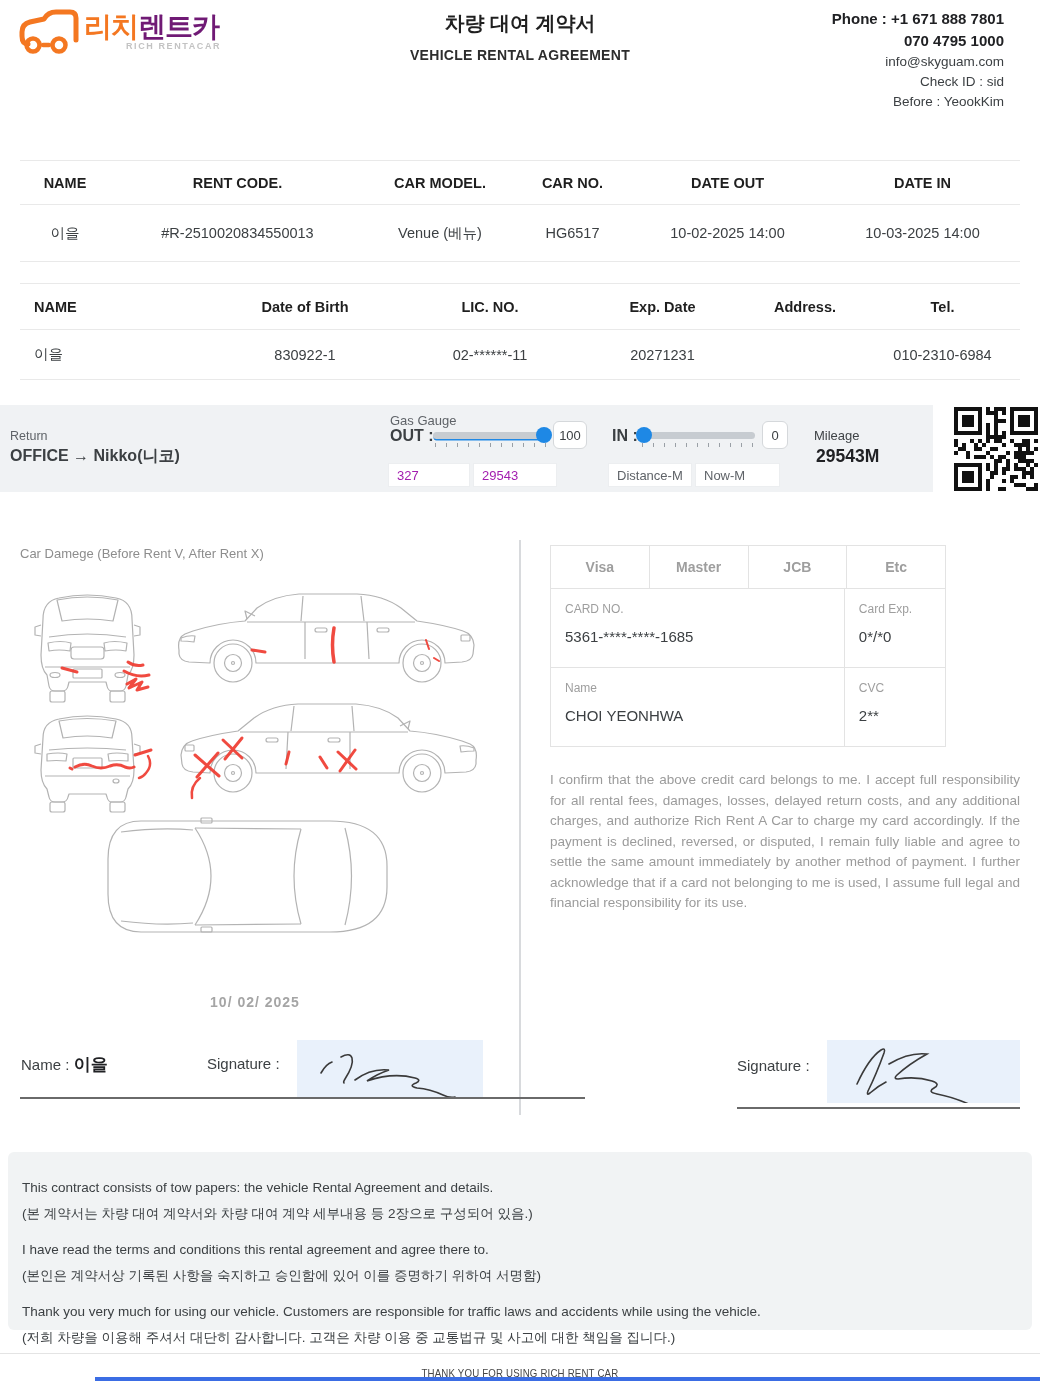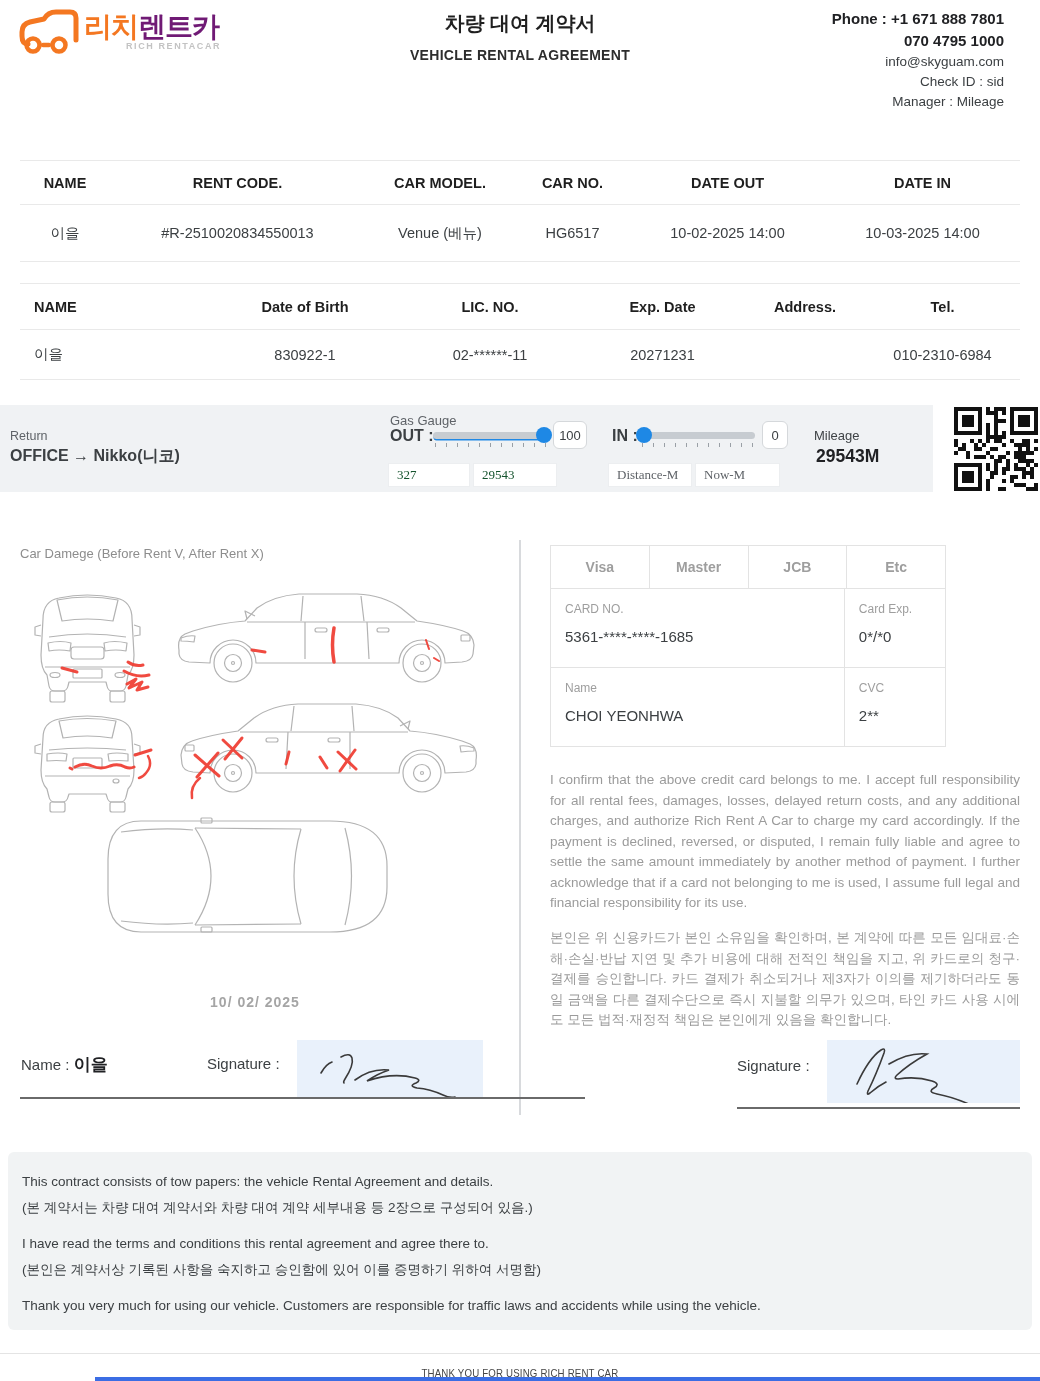--- a/index.html
+++ b/index.html
@@ -32,22 +32,22 @@
   .glabel { font-size:12.5px; color:#5f6368; }
   .gvalue { font-size:16px; font-weight:bold; color:#3c4043; }
   .slider-track { position:relative; width:115px; height:7px; background:#c7ccd1; border-radius:4px; box-shadow:0 2px 0 -0.5px #1e88e5;}
   .slider-track.plain { box-shadow:none; }
   .thumb { position:absolute; width:16px; height:16px; border-radius:50%; background:#1e88e5; top:-5px; }
   .thumb.r { right:-4px; } .thumb.l { left:-4px; }
   .ticks { width:112px; height:4px; margin:4px 0 0 2px;
            background:repeating-linear-gradient(to right,#9aa0a6 0 1px,transparent 1px 11px); }
   .valbox { background:#fff; border:1.5px solid #d5d8db; border-radius:6px; height:28px;
             display:flex; align-items:center; justify-content:center; font-size:13px; color:#3c4043;}
-  .ginput { height:24px; background:#fff; border:1px solid #eceef0; font-size:13px; color:#14532d;
-            padding:0 8px; width:100%; font-family:Liberation Serif, serif;}
+  .ginput { height:24px; background:#fff; border:1px solid #eceef0; font-size:13px; color:#a21caf;
+            padding:0 8px; width:100%; font-family:Liberation Sans, sans-serif;}
   .ginput::placeholder { color:#5f6368; opacity:1; }
   .mileage-l { font-size:13px; color:#3f4346; }
   .mileage-v { font-size:17.5px; font-weight:bold; color:#202124; }
 
   
   .damage-title { font-size:13px; color:#8d8d8d;text-align:right; }
   .vdivider { width:2px; background:#d8dadd; }
   .hline { height:2px; background:#6a6a6a; }
 
   .cardtable { border:1px solid #e3e3e3; background:#fff; width:396px; font-size:14px;}
@@ -63,21 +63,21 @@
   .ct-value { font-size:15px; color:#3c4043; margin-top:12px; }
 
   .para { width:470px; font-size:13.5px; color:#9b9b9b; line-height:20.5px; text-align:justify;}
   .date-big { width:470px; text-align:center; font-size:14px; font-weight:bold; color:#a5a5a5; letter-spacing:1px;}
   .sig-label { font-size:15px; color:#3c4043; }
   .name-label { font-size:15px; color:#3c4043; }
   .name-value { font-size:17px; font-weight:bold; color:#202124; }
   .sigbox { background:#e9f1fb; }
 
   
-  .footerbox { background:#f1f3f4; border-radius:6px; padding:20px 0 0 14px; }
+  .footerbox { background:#f1f3f4; border-radius:6px; padding:26px 0 0 14px; }
   .footerbox p { font-size:13.5px; color:#3c4043; line-height:20px; margin-bottom:6px; }
   .footerbox p.gap { margin-top:16px; }
   .thanks { font-size:11px; color:#454545; transform:scaleX(.88); display:inline-block; letter-spacing:.2px;}
   .topline { height:1px; background:#e4e4e4; }
   .bluebar { background:#3b6de4; }
 
   svg { display:block; }
 </style>
 </head>
 <body>
@@ -104,21 +104,21 @@
   <div class="abs" style="left:300px;top:10px;width:440px;">
     <div class="title-ko">차량 대여 계약서</div>
     <div class="title-en">VEHICLE RENTAL AGREEMENT</div>
   </div>
 
   <div class="abs contact" style="right:36px;top:8px;">
     <div class="b">Phone : +1 671 888 7801</div>
     <div class="b">070 4795 1000</div>
     <div>info@skyguam.com</div>
     <div>Check ID : sid</div>
-    <div>Manager : Mileage</div>
+    <div>Before : YeookKim</div>
   </div>
 
   <div class="abs" style="left:20px;top:160px;width:1000px;">
     <div class="trow t1h">
       <div class="cell w90">NAME</div>
       <div class="cell w255">RENT CODE.</div>
       <div class="cell w150">CAR MODEL.</div>
       <div class="cell w115">CAR NO.</div>
       <div class="cell w195">DATE OUT</div>
       <div class="cell w195">DATE IN</div>
@@ -532,21 +532,20 @@
         <div class="ct-value">CHOI YEONHWA</div>
       </div>
       <div class="ct-side">
         <div class="ct-label">CVC</div>
         <div class="ct-value">2**</div>
       </div>
     </div>
   </div>
 
   <div class="abs para" style="left:550px;top:770px;">I confirm that the above credit card belongs to me. I accept full responsibility for all rental fees, damages, losses, delayed return costs, and any additional charges, and authorize Rich Rent A Car to charge my card accordingly. If the payment is declined, reversed, or disputed, I remain fully liable and agree to settle the same amount immediately by another method of payment. I further acknowledge that if a card not belonging to me is used, I assume full legal and financial responsibility for its use.</div>
-  <div class="abs para" style="left:550px;top:928px;">본인은 위 신용카드가 본인 소유임을 확인하며, 본 계약에 따른 모든 임대료·손해·손실·반납 지연 및 추가 비용에 대해 전적인 책임을 지고, 위 카드로의 청구·결제를 승인합니다. 카드 결제가 취소되거나 제3자가 이의를 제기하더라도 동일 금액을 다른 결제수단으로 즉시 지불할 의무가 있으며, 타인 카드 사용 시에도 모든 법적·재정적 책임은 본인에게 있음을 확인합니다.</div>
 
   <div class="abs date-big" style="left:20px;top:994px;">10/ 02/ 2025</div>
 
   <div class="abs" style="left:21px;top:1053px;white-space:nowrap;">
     <span class="name-label">Name :</span>
     <span class="name-value">이을</span>
   </div>
   <div class="abs sig-label" style="left:207px;top:1055px;">Signature :</div>
   <div class="abs sigbox" style="left:297px;top:1040px;width:186px;height:58px;">
     <svg width="186" height="58" viewBox="0 0 186 58">
@@ -569,20 +568,21 @@
     </svg>
   </div>
   <div class="abs hline" style="left:737px;top:1107px;width:283px;"></div>
 
   <div class="abs footerbox" style="left:8px;top:1152px;width:1024px;height:178px;">
     <p>This contract consists of tow papers: the vehicle Rental Agreement and details.</p>
     <p>(본 계약서는 차량 대여 계약서와 차량 대여 계약 세부내용 등 2장으로 구성되어 있음.)</p>
     <p class="gap">I have read the terms and conditions this rental agreement and agree there to.</p>
     <p>(본인은 계약서상 기록된 사항을 숙지하고 승인함에 있어 이를 증명하기 위하여 서명함)</p>
     <p class="gap">Thank you very much for using our vehicle. Customers are responsible for traffic laws and accidents while using the vehicle.</p>
+    <p>(저희 차량을 이용해 주셔서 대단히 감사합니다. 고객은 차량 이용 중 교통법규 및 사고에 대한 책임을 집니다.)</p>
   </div>
 
   <div class="abs topline" style="left:0;top:1353px;width:1040px;"></div>
   <div class="abs" style="left:0;top:1363px;width:1040px;text-align:center;">
     <span class="thanks">THANK YOU FOR USING RICH RENT CAR</span>
   </div>
   <div class="abs bluebar" style="left:95px;top:1377px;width:945px;height:4px;"></div>
 
 </div>
 

